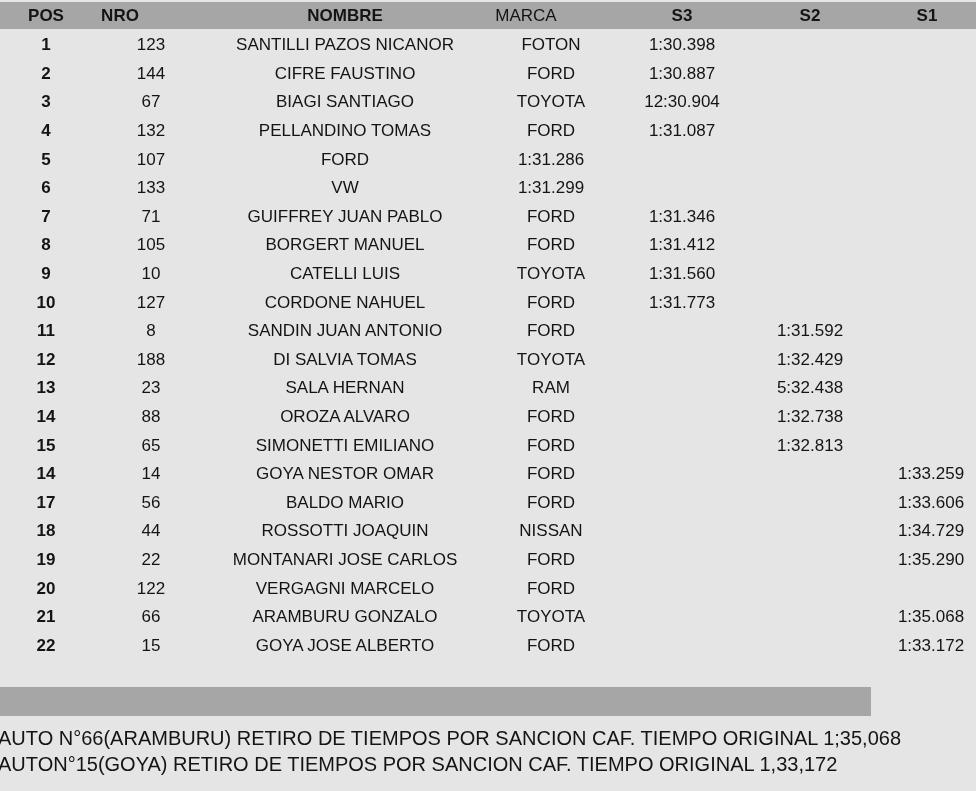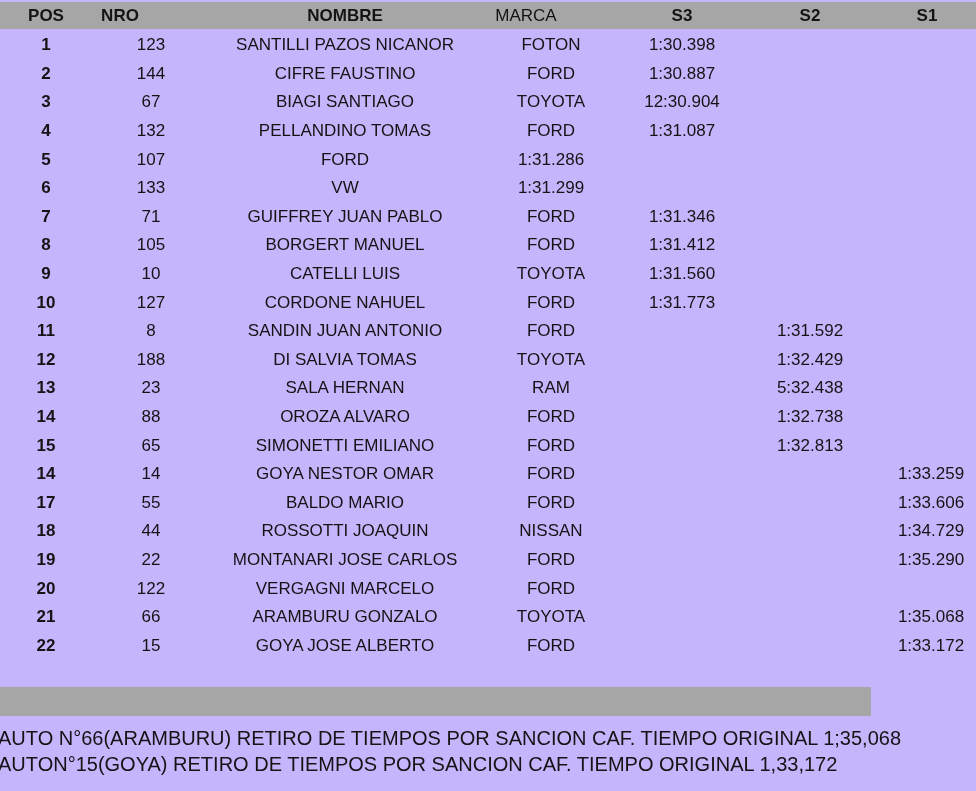--- a/index.html
+++ b/index.html
@@ -5,21 +5,21 @@
   * { margin: 0; padding: 0; box-sizing: border-box; }
   html, body { background: #ffffff; }
   body {
     font-family: "Liberation Sans", sans-serif;
     color: var(--text, #141414);
   }
   .sheet {
     position: relative;
     width: 976px;
     height: 791px;
-    background: #c4b5fd;
+    background: #e5e5e5;
     overflow: hidden;
   }
   .grid-row {
     display: grid;
     grid-template-columns: 92px 118px 270px 142px 120px 136px 98px;
     align-items: center;
   }
   .header-row {
     margin-top: 2px;
     height: 27px;
@@ -236,21 +236,21 @@
     <div class="cell nro">14</div>
     <div class="cell nombre">GOYA NESTOR OMAR</div>
     <div class="cell marca">FORD</div>
     <div class="cell s3"></div>
     <div class="cell s2"></div>
     <div class="cell s1">1:33.259</div>
   </div>
 
   <div class="grid-row row">
     <div class="cell pos">17</div>
-    <div class="cell nro">55</div>
+    <div class="cell nro">56</div>
     <div class="cell nombre">BALDO MARIO</div>
     <div class="cell marca">FORD</div>
     <div class="cell s3"></div>
     <div class="cell s2"></div>
     <div class="cell s1">1:33.606</div>
   </div>
 
   <div class="grid-row row">
     <div class="cell pos">18</div>
     <div class="cell nro">44</div>

